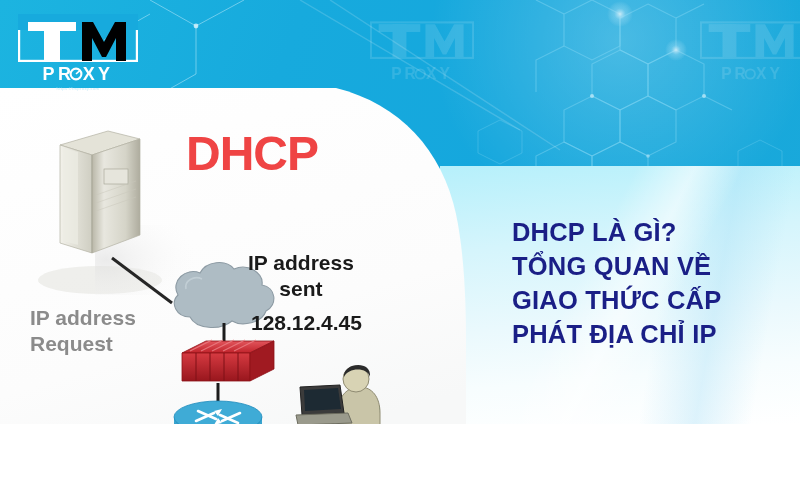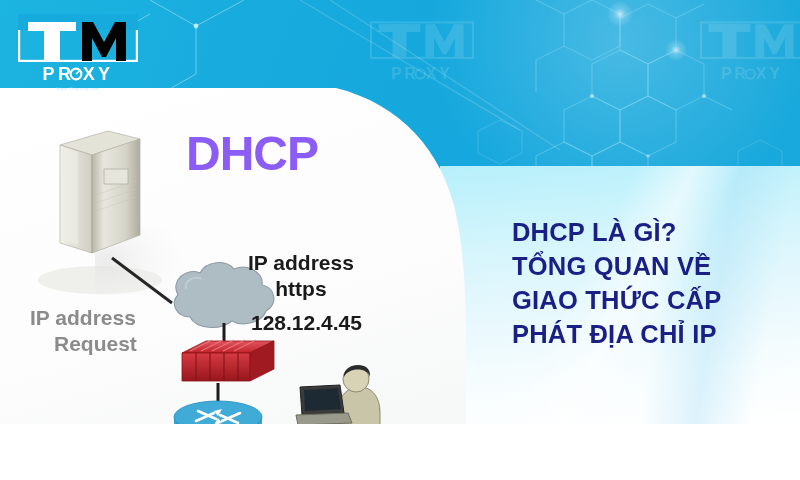--- a/index.html
+++ b/index.html
@@ -46,32 +46,32 @@
 
   .wm { position:absolute; opacity:.13; }
   .wm-2 { left:370px; top:16px; width:104px; }
   .wm-3 { left:700px; top:16px; width:104px; }
 
   
   .diagram { position:absolute; left:0px; top:95px; width:450px; height:330px; }
 
   .dhcp-word {
     position:absolute; left:186px; top:126px;
-    font-size:48px; font-weight:bold; color:#8b5cf6;
+    font-size:48px; font-weight:bold; color:#ef4444;
     letter-spacing:-1px; font-family:"Liberation Sans", sans-serif;
   }
   .lbl {
     position:absolute; font-weight:bold; font-family:"Liberation Sans", sans-serif;
     color:#1a1a1a; line-height:1.22;
   }
   .lbl-sent { left:248px; top:250px; font-size:21px; text-align:left; }
   .lbl-sent .l2 { display:block; text-align:center; }
   .lbl-ip { left:251px; top:310px; font-size:21px; }
   .lbl-req { left:30px; top:305px; font-size:21px; color:#8b8b8b; text-align:left; }
-  .lbl-req .l2 { display:block;margin-left:24px; }
+  .lbl-req .l2 { display:block; }
 
   
   .dots { position:absolute; left:56px; top:457px; }
 
   
   .title {
     position:absolute; left:512px; top:216px; width:290px;
     color:#1a1f86; font-weight:bold; font-size:25.5px; line-height:1.33;
     letter-spacing:.2px; font-family:"Liberation Sans", sans-serif;
   }
@@ -328,21 +328,21 @@
       <g>
         <polygon points="300,292 340,290 344,318 302,320" fill="#3b3b3b" stroke="#222" stroke-width="1"></polygon>
         <polygon points="304,295 338,293 341,314 305,316" fill="#1d2a33"></polygon>
         <polygon points="296,320 348,318 352,328 298,330" fill="#9a9a8c" stroke="#6d6d60" stroke-width="1"></polygon>
       </g>
     </g>
   </svg>
 
   <div class="lbl lbl-sent">
     <span>IP address</span>
-    <span class="l2">https</span>
+    <span class="l2">sent</span>
   </div>
   <div class="lbl lbl-ip">128.12.4.45</div>
   <div class="lbl lbl-req">
     <span>IP address</span>
     <span class="l2">Request</span>
   </div>
 
   <svg class="dots" width="110" height="32" viewBox="0 0 110 32">
     <g fill="#3a6ea5">
       <circle cx="5" cy="5" r="4"></circle>

